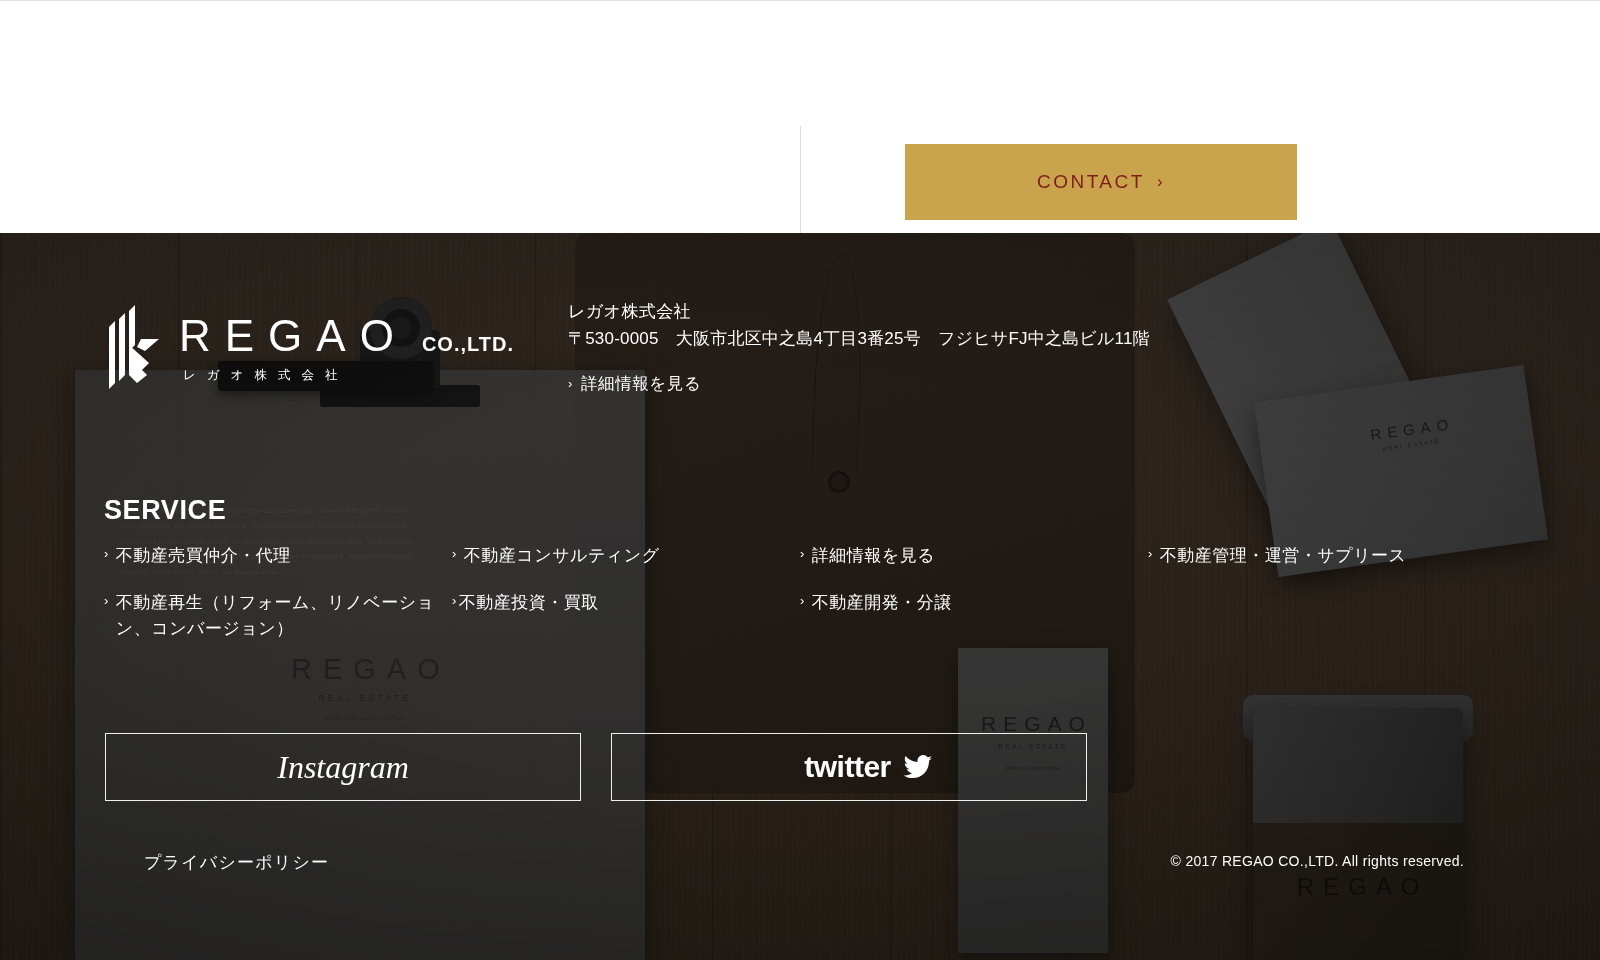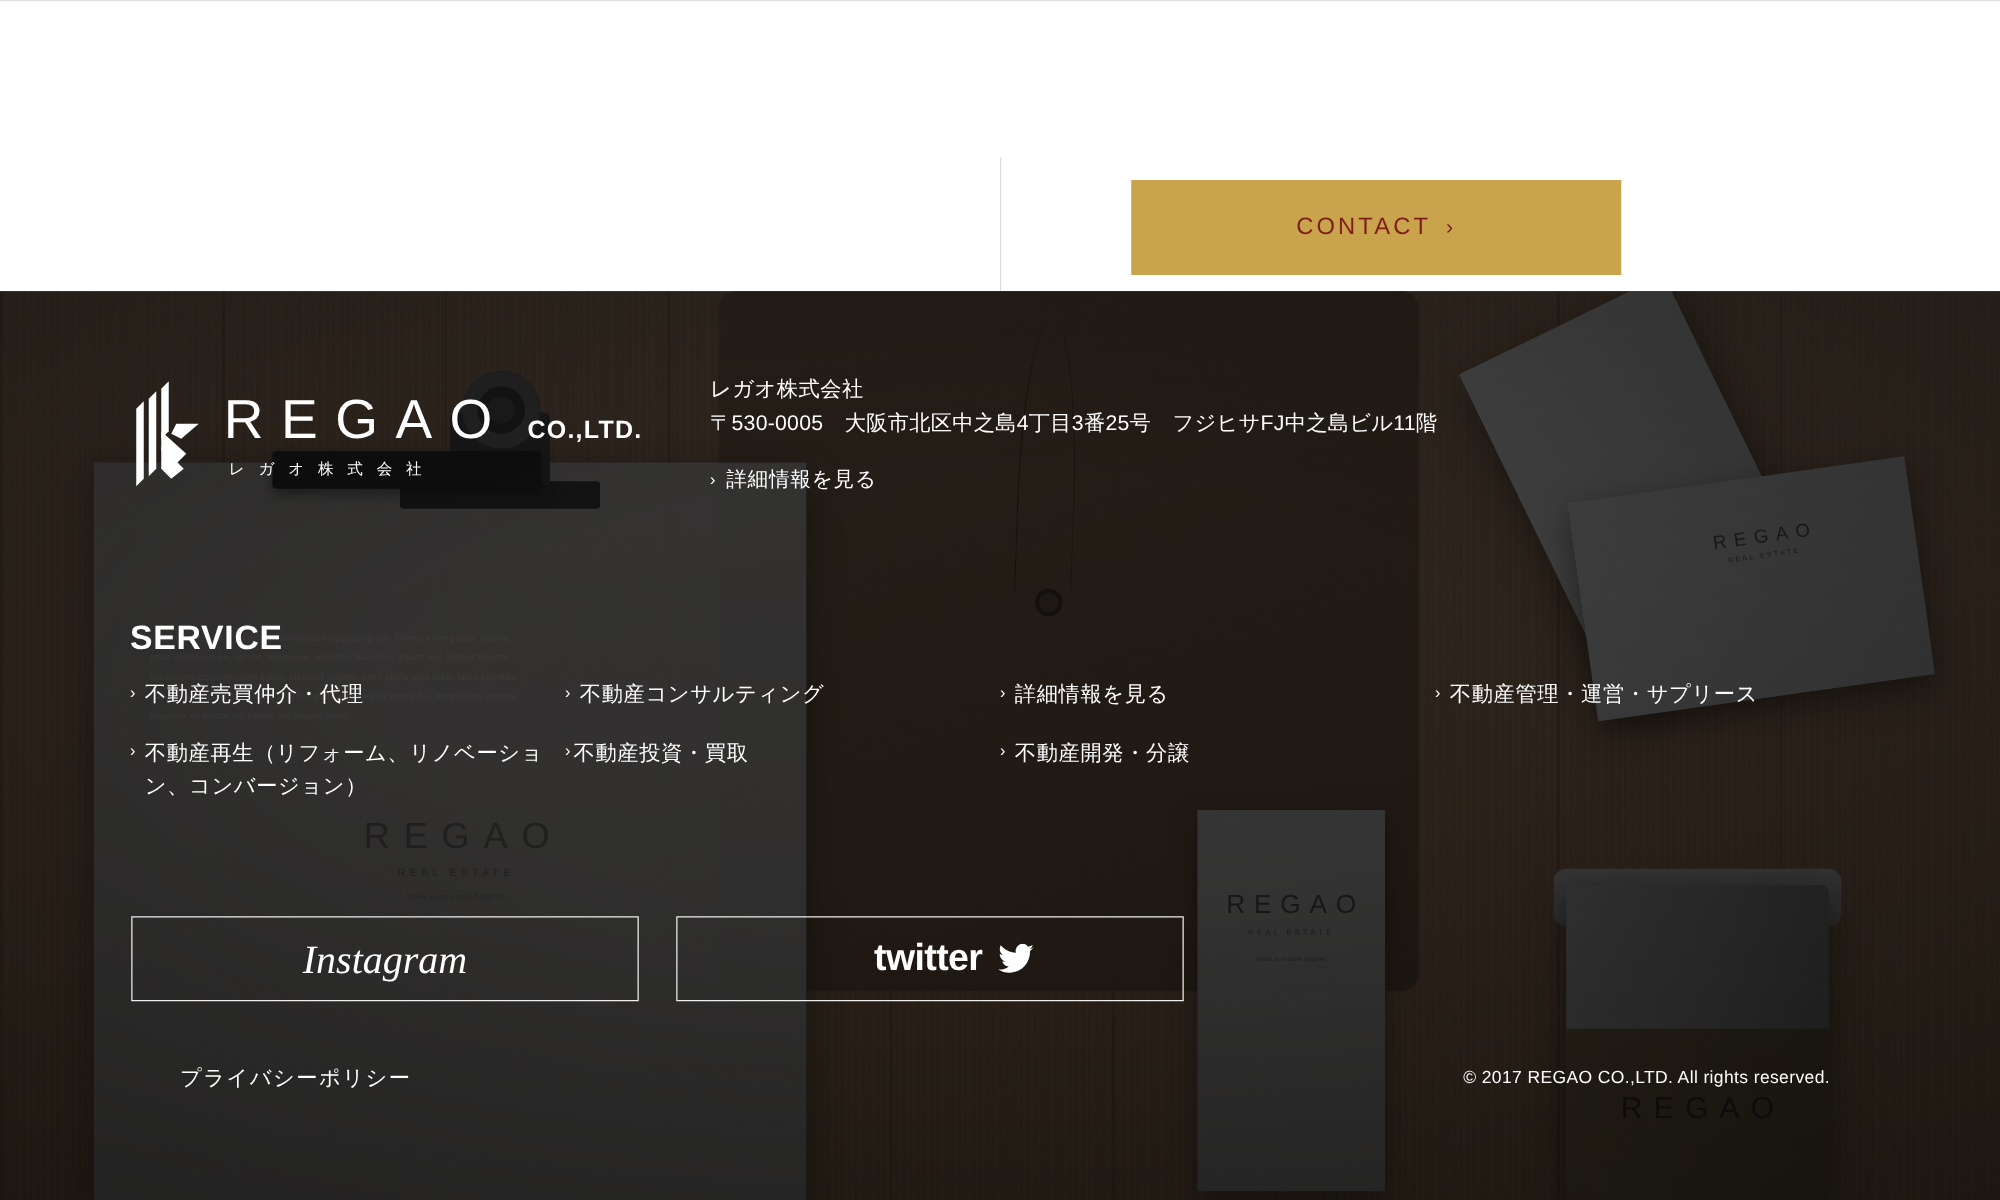--- a/index.html
+++ b/index.html
@@ -199,21 +199,21 @@
   .svc-item{
     color:#fff; font-size:17px; line-height:1.52; letter-spacing:.5px;
     display:flex; align-items:flex-start; cursor:pointer;
   }
   .svc-item + .svc-item{ margin-top:21px; }
   .svc-item .ch{ font-size:13px; margin-right:7px; font-weight:300; line-height:1.7; flex:0 0 auto; }
   .svc-item.tight .ch{ margin-right:2px; }
 
   .socials{ position:absolute; left:105px; top:500px; display:flex; gap:30px; }
   .social{
-    width:406px; height:68px; border:1px solid rgba(255,255,255,.92);
+    width:476px; height:68px; border:1px solid rgba(255,255,255,.92);
     display:flex; align-items:center; justify-content:center;
     cursor:pointer; background:transparent;
   }
   .ig-mark{ color:#fff; font-family:"Liberation Serif","DejaVu Serif",serif; font-style:italic; font-size:32px; letter-spacing:0px; }
   .fb-mark{ color:#fff; font-size:30px; font-weight:bold; letter-spacing:-1.4px; }
   .tw-mark{ color:#fff; font-size:30px; font-weight:bold; letter-spacing:-0.5px; display:flex; align-items:center;margin-left:39px; }
   .tw-mark .bird{ margin-left:12px; font-size:26px; }
 
   .privacy{
     position:absolute; left:104px; top:618px;

